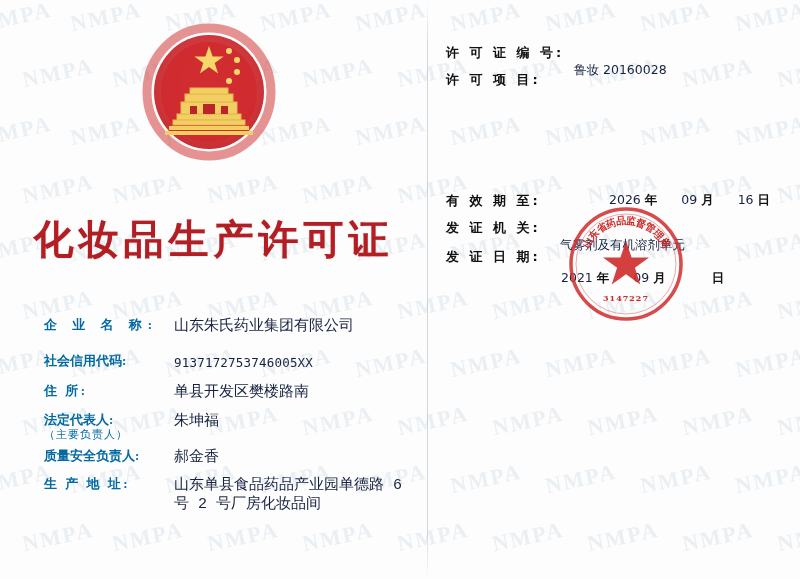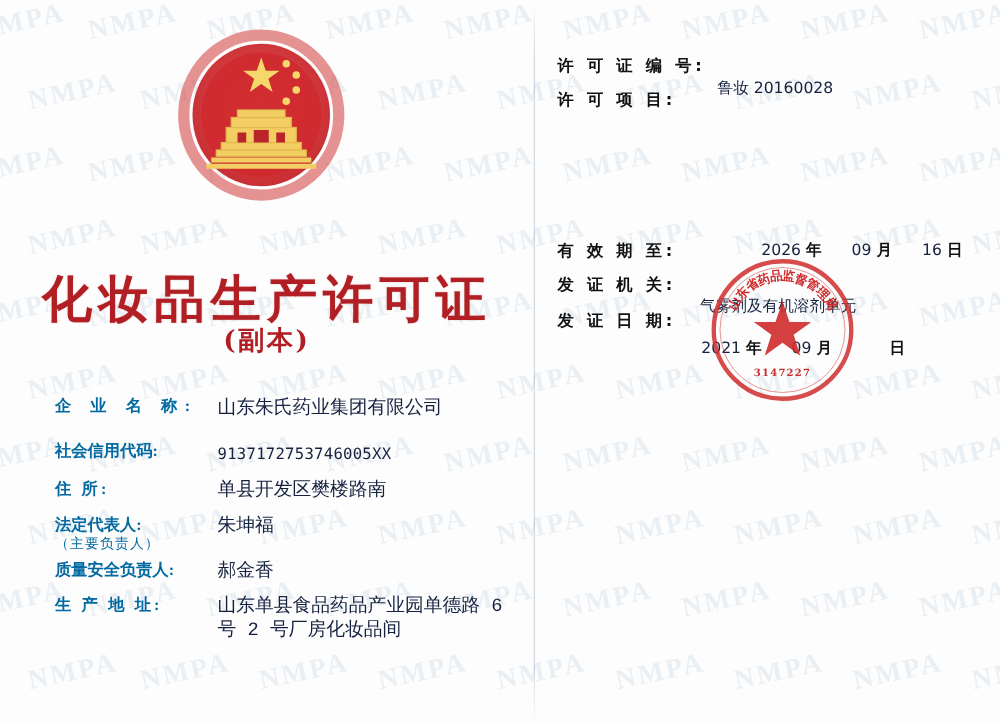--- a/index.html
+++ b/index.html
@@ -359,21 +359,20 @@
         </g>
 
         <g fill="#f3cf63">
           <rect x="36" y="108" width="80" height="4"></rect>
           <rect x="32" y="113" width="88" height="4"></rect>
         </g>
       </svg>
     </div>
 
     <div class="doc-title">化妆品生产许可证</div>
-    <div class="doc-subtitle">(副本)</div>
 
     <div class="field" style="top:316px;">
       <span class="lbl spaced">企 业 名 称:</span>
       <span class="val">山东朱氏药业集团有限公司</span>
     </div>
 
     <div class="field" style="top:352px;">
       <span class="lbl">社会信用代码:</span>
       <span class="val latin">9137172753746005XX</span>
     </div>

